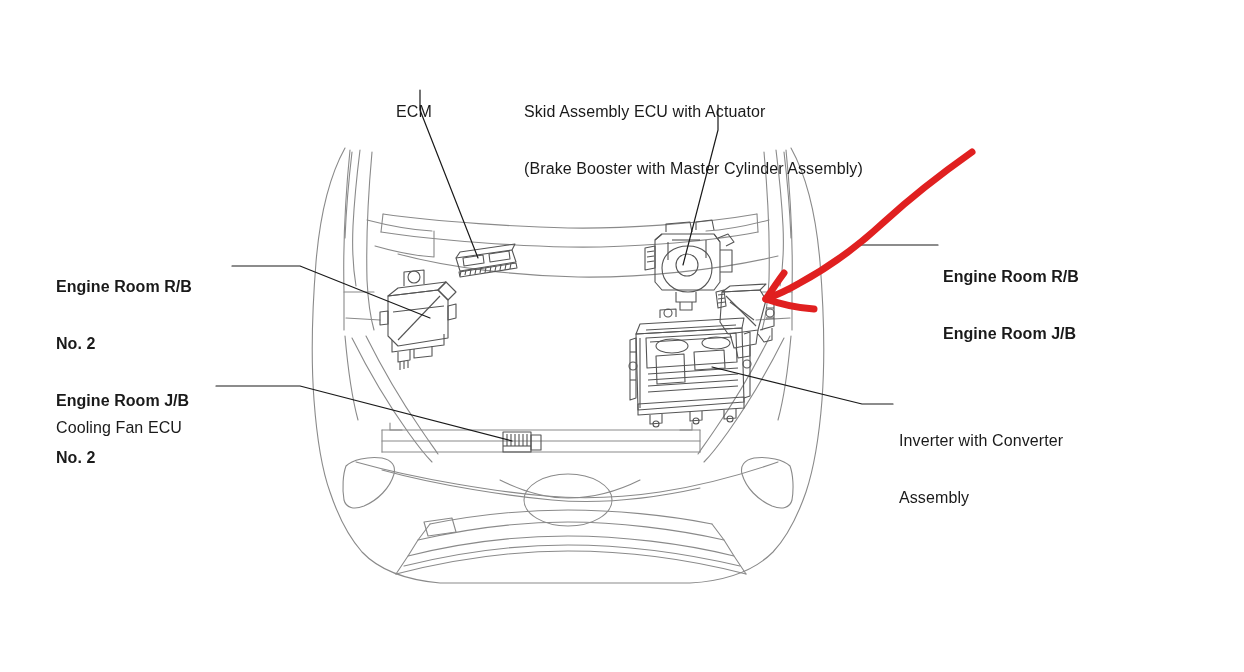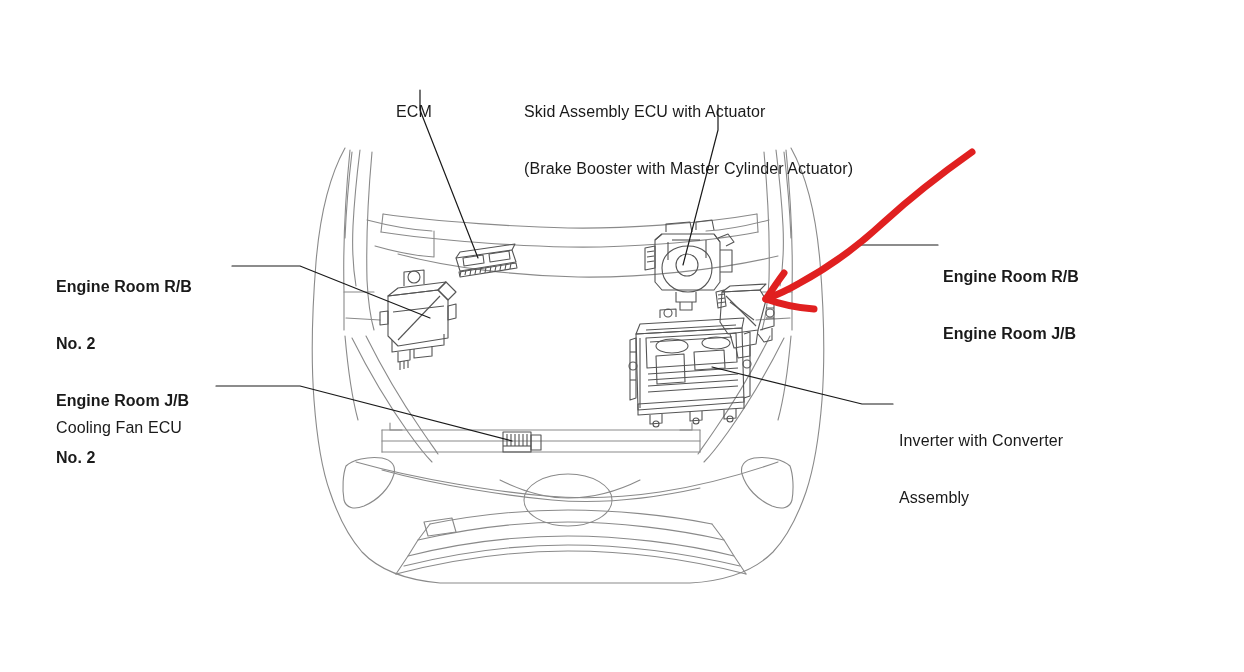--- a/index.html
+++ b/index.html
@@ -371,21 +371,21 @@
         M 766,299 C 780,304 798,308 814,309"></path>
     </g>
   </svg>
 
   <div class="lbl" style="left: 396px; top: 64px; color: rgb(26, 26, 26);">
     <div>ECM</div>
   </div>
 
   <div class="lbl" style="left: 524px; top: 64px; color: rgb(26, 26, 26);">
     <div>Skid Assembly ECU with Actuator</div>
-    <div>(Brake Booster with Master Cylinder Actuator)</div>
+    <div>(Brake Booster with Master Cylinder Assembly)</div>
   </div>
 
   <div class="lbl bold" style="left: 56px; top: 239px; color: rgb(26, 26, 26);">
     <div>Engine Room R/B</div>
     <div>No. 2</div>
     <div>Engine Room J/B</div>
     <div>No. 2</div>
   </div>
 
   <div class="lbl bold" style="left: 943px; top: 229px; color: rgb(26, 26, 26);">

